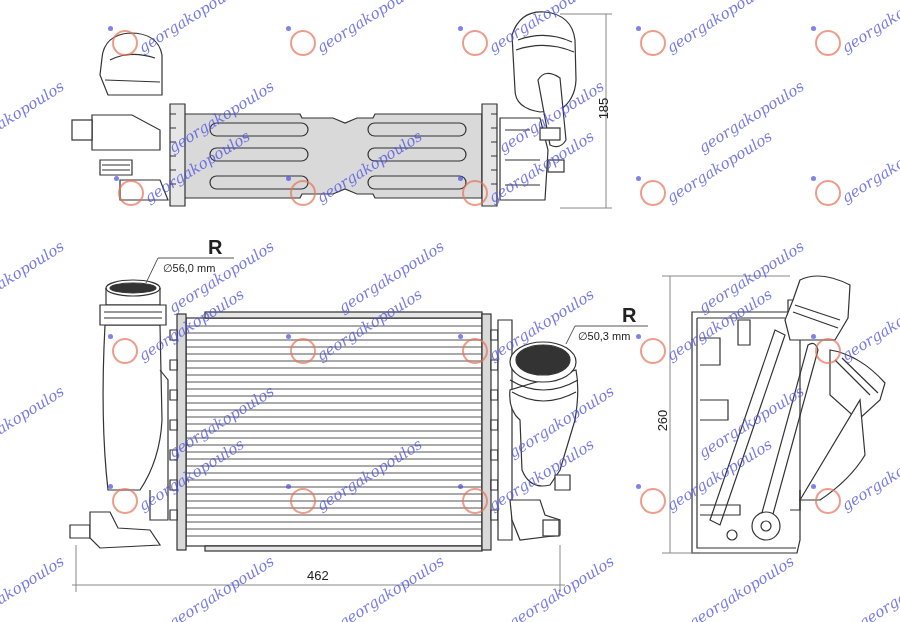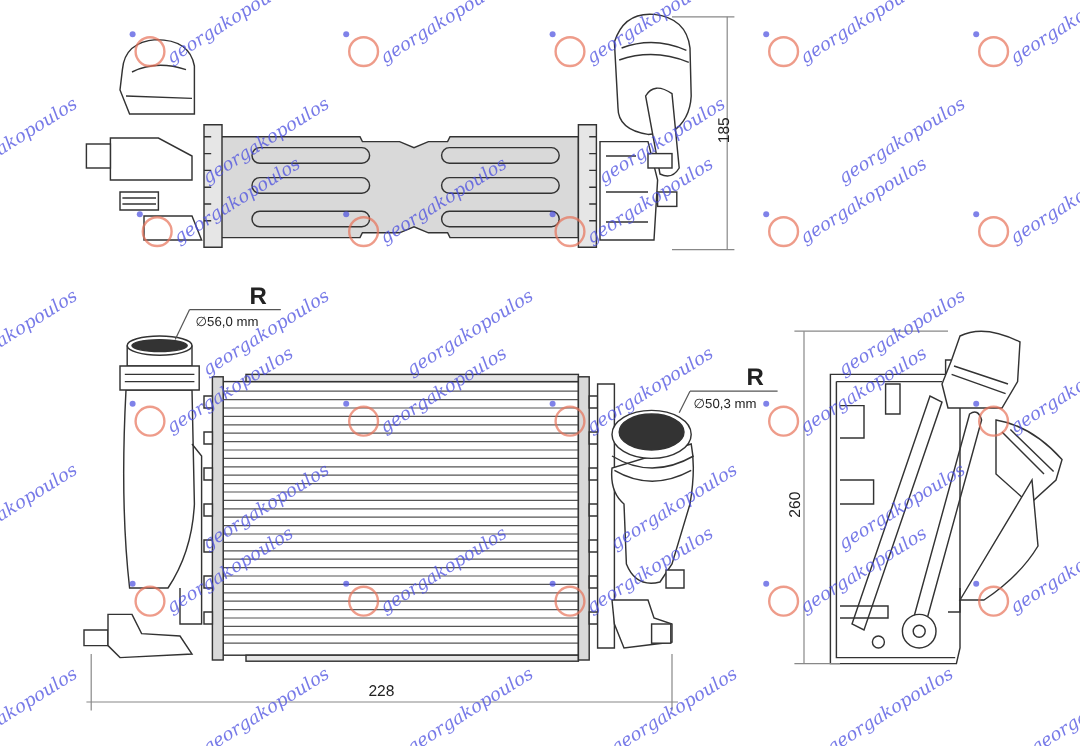--- a/index.html
+++ b/index.html
@@ -163,21 +163,21 @@
     <g stroke="#888" stroke-width="1">
       <line x1="662" y1="276" x2="790" y2="276"></line>
       <line x1="662" y1="553" x2="700" y2="553"></line>
       <line x1="670" y1="276" x2="670" y2="553"></line>
     </g>
   </g>
 </svg>
 
 
 <div class="label dim-num rot" style="left:588px;top:101px;width:30px;text-align:center;">185</div>
-<div class="label dim-num" style="left:307px;top:568px;">228</div>
+<div class="label dim-num" style="left:307px;top:568px;">462</div>
 <div class="label dim-num rot" style="left:647px;top:413px;width:30px;text-align:center;">260</div>
 
 
 <div class="label r-mark" style="left:208px;top:236px;">R</div>
 <div class="label dia" style="left:163px;top:262px;">∅56,0 mm</div>
 <div class="label r-mark" style="left:622px;top:304px;">R</div>
 <div class="label dia" style="left:578px;top:330px;">∅50,3 mm</div>
 
 
 <div>

